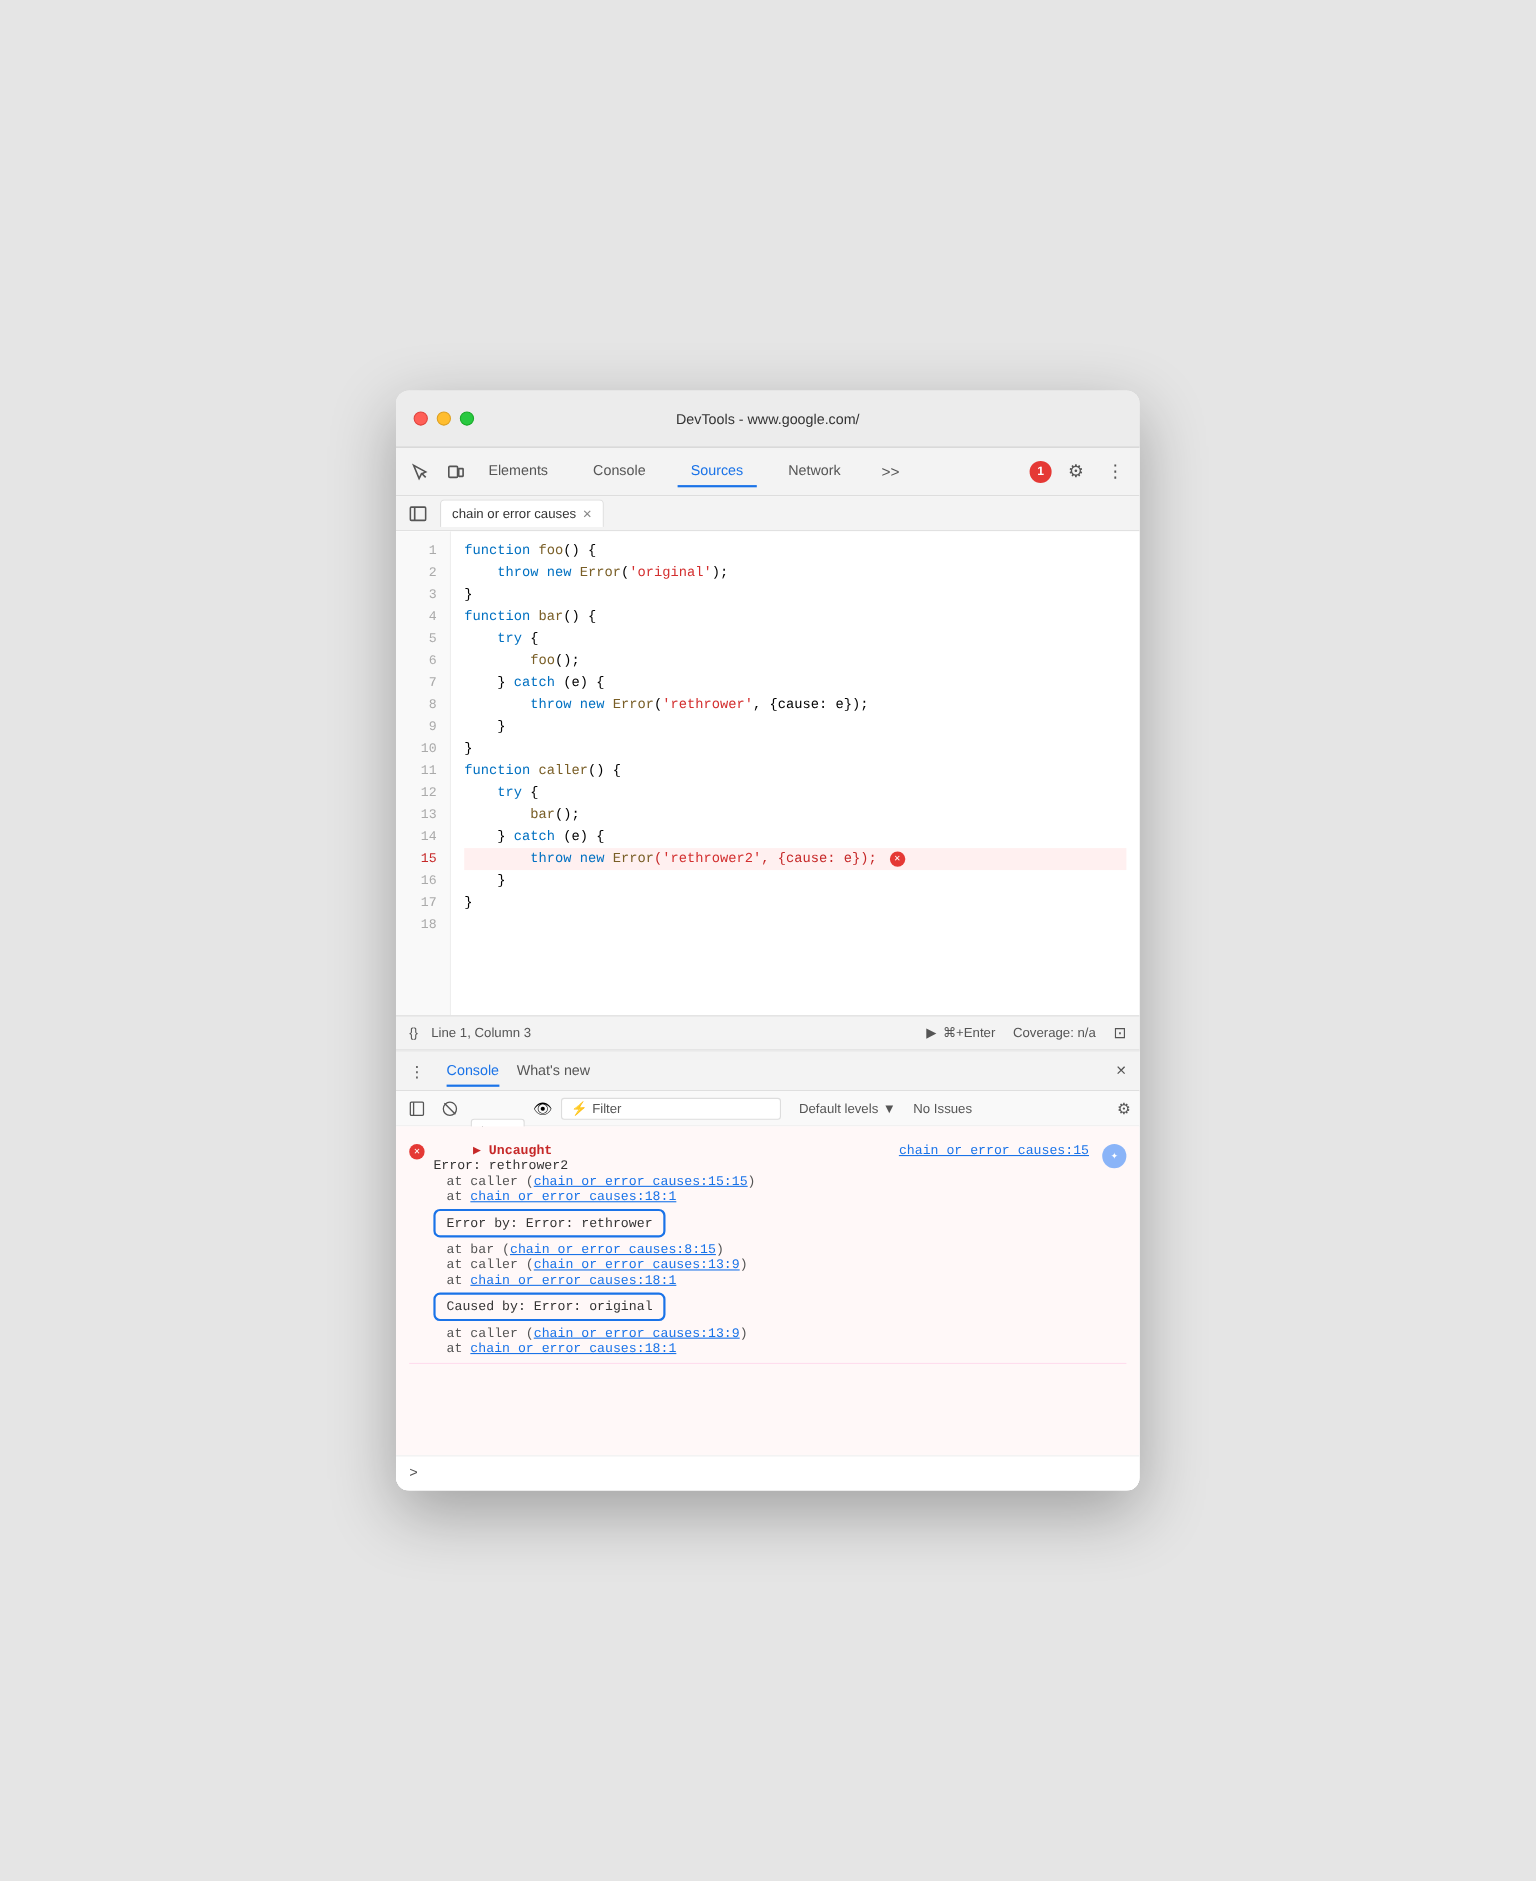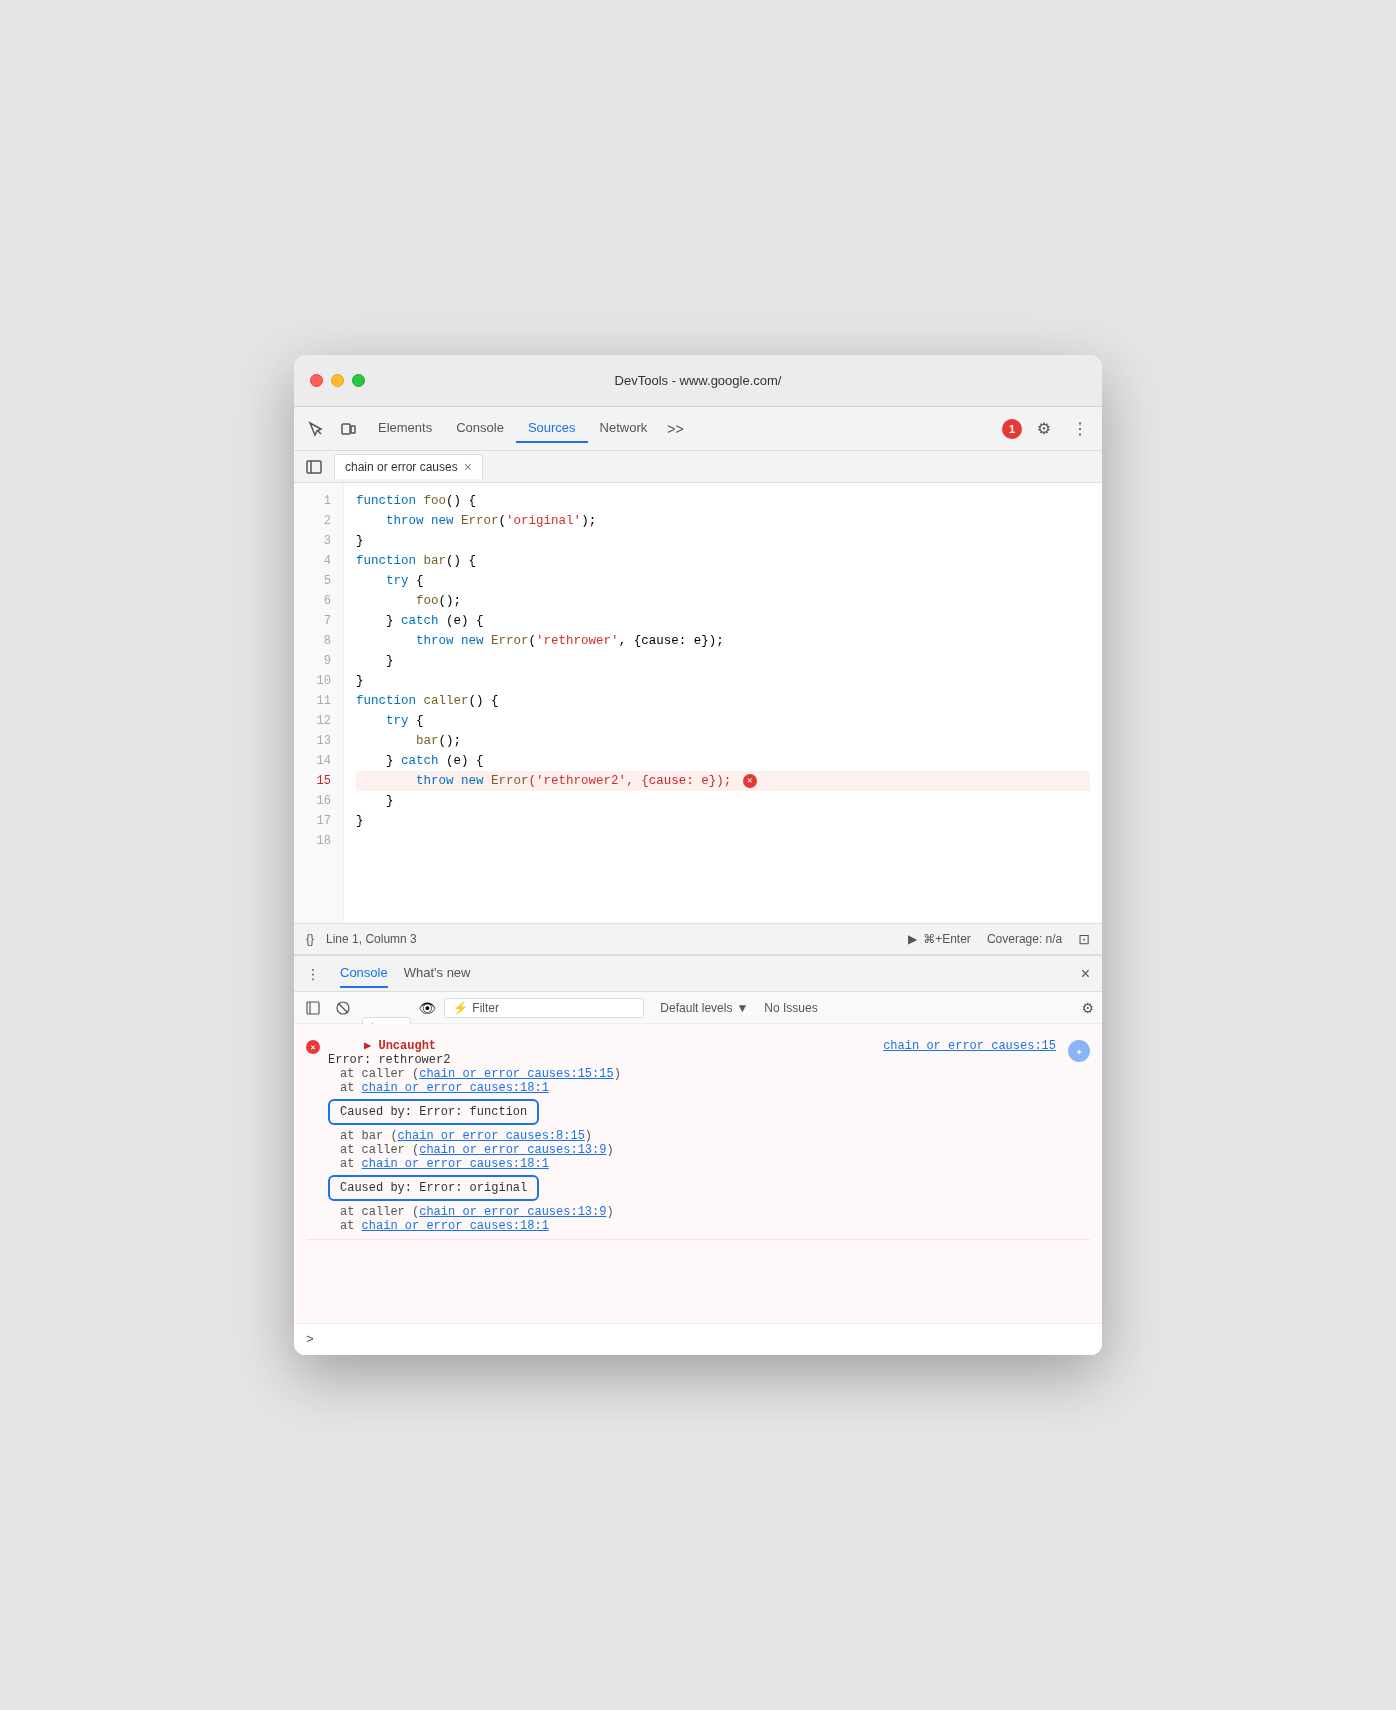--- a/index.html
+++ b/index.html
@@ -5,21 +5,21 @@
     * { box-sizing: border-box; margin: 0; padding: 0; }
     body {
       background: #e5e5e5;
       display: flex;
       justify-content: center;
       align-items: center;
       min-height: 100vh;
       font-family: -apple-system, BlinkMacSystemFont, 'Segoe UI', sans-serif;
     }
     .window {
-      width: 808px;
+      width: 676px;
       background: #f5f5f5;
       border-radius: 12px;
       box-shadow: 0 20px 60px rgba(0,0,0,0.3);
       overflow: hidden;
     }
     
     .title-bar {
       background: #ececec;
       height: 52px;
       display: flex;
@@ -75,21 +75,21 @@
       border-radius: 4px;
       cursor: pointer;
       color: #555;
       font-size: 16px;
       border: none;
       background: transparent;
     }
     .nav-tabs {
       display: flex;
       align-items: center;
-      gap: 0;
+      gap: 17px;
       flex: 1;
     }
     .nav-tab {
       padding: 6px 12px;
       font-size: 13px;
       color: #555;
       cursor: pointer;
       border-bottom: 2px solid transparent;
       white-space: nowrap;
     }
@@ -631,21 +631,21 @@
               <span class="error-link">chain or error causes:15</span>
             </div>
             <div class="error-line-text">Error: rethrower2</div>
             <div class="error-stack-line">
               at caller (<span class="error-link">chain or error causes:15:15</span>)
             </div>
             <div class="error-stack-line">
               at <span class="error-link">chain or error causes:18:1</span>
             </div>
             <div>
-              <span class="caused-by-box">Caused by: Error: function</span>
+              <span class="caused-by-box">Error by: Error: rethrower</span>
             </div>
             <div class="error-stack-line">
               at bar (<span class="error-link">chain or error causes:8:15</span>)
             </div>
             <div class="error-stack-line">
               at caller (<span class="error-link">chain or error causes:13:9</span>)
             </div>
             <div class="error-stack-line">
               at <span class="error-link">chain or error causes:18:1</span>
             </div>

